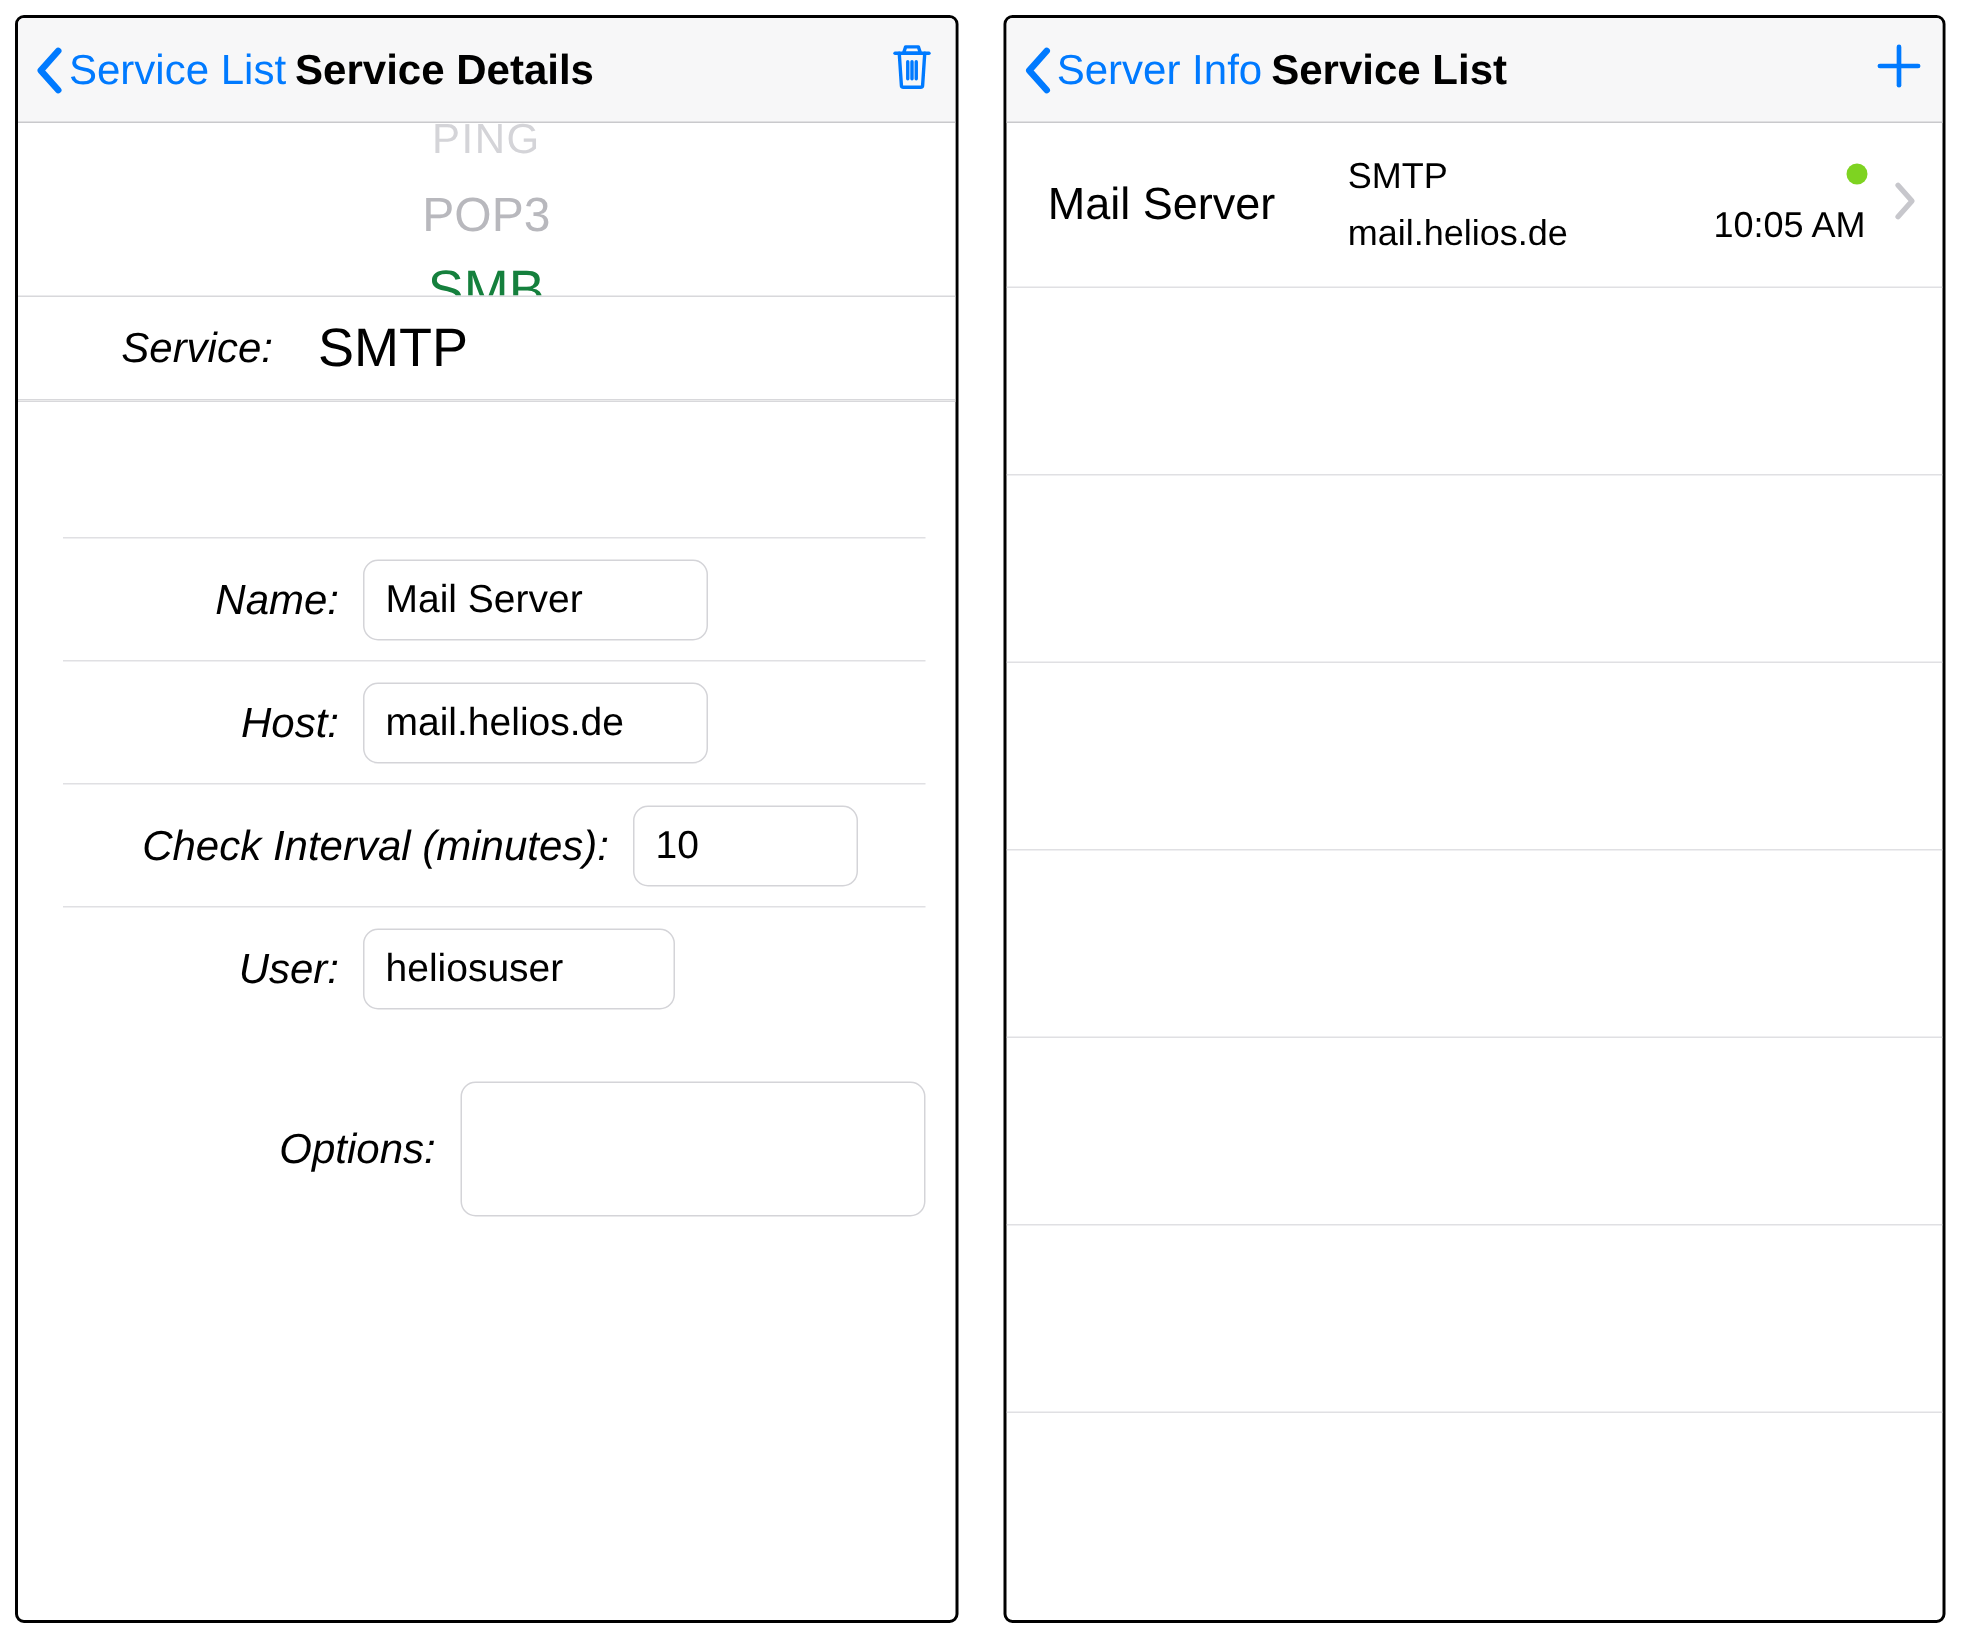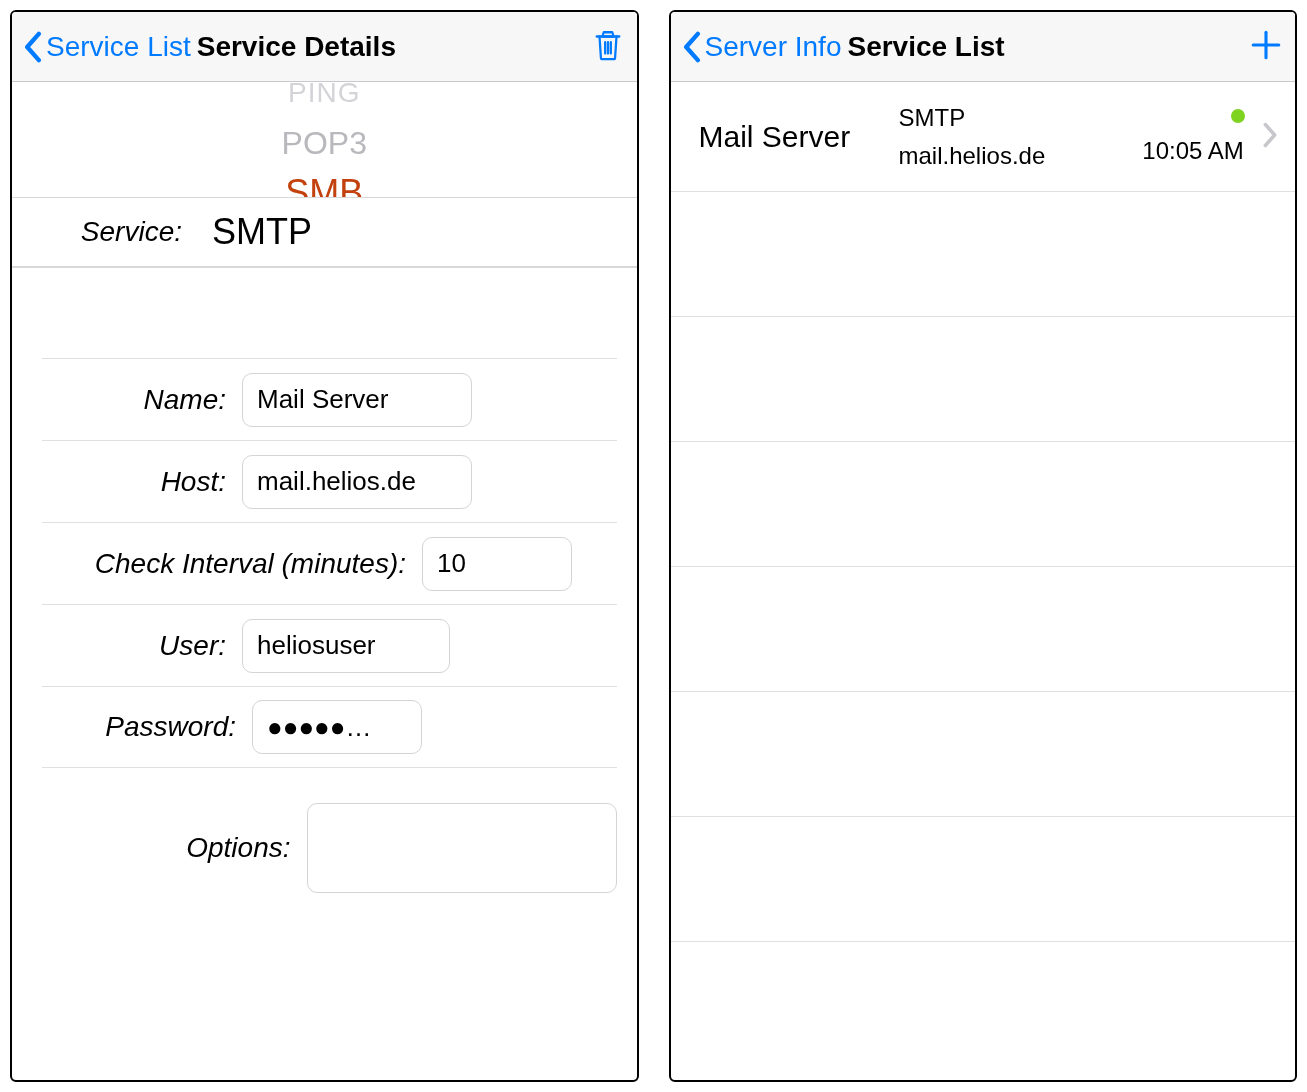--- a/index.html
+++ b/index.html
@@ -221,21 +221,21 @@
           <path d="M10 10v8M12 10v8M14 10v8"></path>
         </svg>
       </span>
     </div>
   </div>
 
   <div class="picker-area">
     <div class="picker-col" style="top:-14px;">
       <div class="picker-opt faint">PING</div>
       <div class="picker-opt med">POP3</div>
-      <div class="picker-opt" style="font-size:36px;color:#c2410c;">SMB</div>
+      <div class="picker-opt" style="font-size:36px;color:#15803d;">SMB</div>
     </div>
     <div class="service-row">
       <div class="label">Service:</div>
       <div class="value">SMTP</div>
     </div>
   </div>
 
   <div class="form-area">
     <div class="form-row">
       <div class="form-label w1">Name:</div>
@@ -245,24 +245,20 @@
       <div class="form-label w1">Host:</div>
       <input class="form-input w-med" value="mail.helios.de" style="">
     </div>
     <div class="form-row">
       <div class="form-label w2">Check Interval (minutes):</div>
       <input class="form-input w-sm" value="10" style="">
     </div>
     <div class="form-row">
       <div class="form-label w1">User:</div>
       <input class="form-input w-med" style="width: 208px;" value="heliosuser">
-    </div>
-    <div class="form-row" style="border-bottom:1px solid #e0e0e3;">
-      <div class="form-label w1" style="width:210px;">Password:</div>
-      <input class="form-input" style="width: 170px;" value="●●●●●…">
     </div>
     <div class="options-row">
       <div class="form-label w1" style="width:210px;">Options:</div>
       <div class="options-input"></div>
     </div>
   </div>
 </div>
 
 <div class="panel">
   <div class="navbar">

